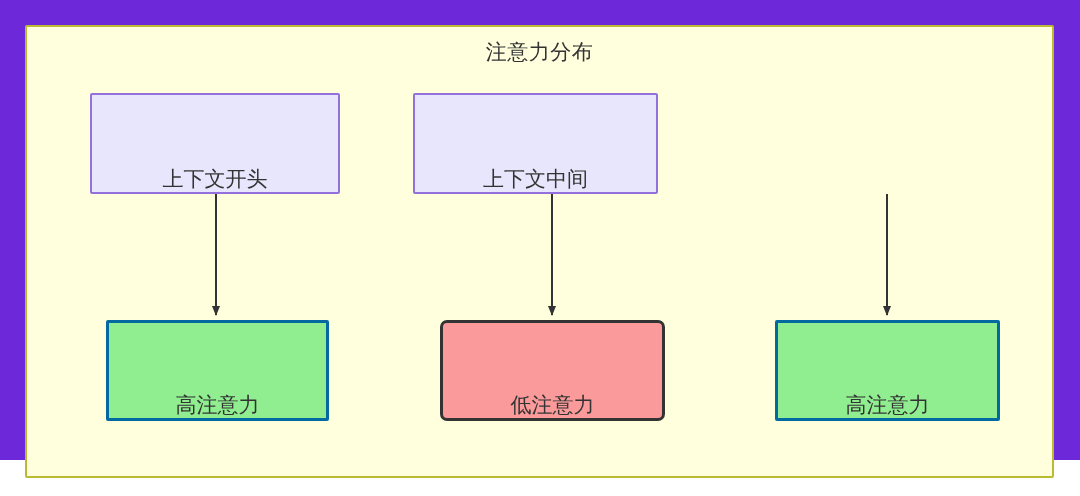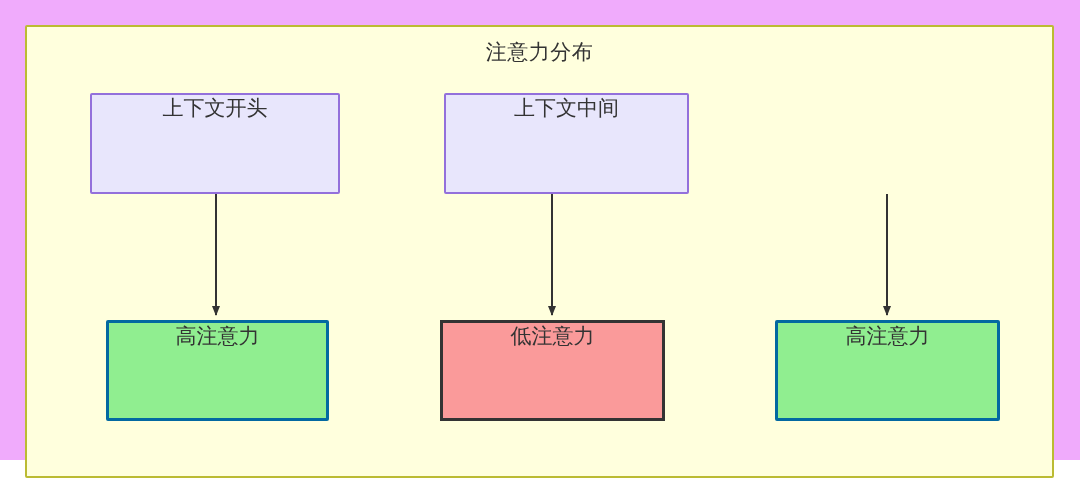--- a/index.html
+++ b/index.html
@@ -12,21 +12,21 @@
     width: 1080px;
     height: 496px;
     font-family: "Liberation Sans", "DejaVu Sans", sans-serif;
     overflow: hidden;
   }
 
   #diagram-root {
     position: relative;
     width: 1080px;
     height: 460px;
-    background: #f0abfc;
+    background: #6d28d9;
   }
 
   
   .subgraph-container {
     position: absolute;
     left: 25px;
     top: 25px;
     width: 1029px;
     height: 453px;
     box-sizing: border-box;
@@ -46,21 +46,21 @@
     color: #333333;
     letter-spacing: 0.5px;
     white-space: nowrap;
   }
 
   
   .node {
     position: absolute;
     box-sizing: border-box;
     display: flex;
-    align-items: flex-start;
+    align-items: flex-end;
     justify-content: center;
     text-align: center;
     color: #333333;
     font-size: 21px;
     line-height: 26px;
     white-space: nowrap;
   }
 
   .node.source {
     background: #e8e6fc;
@@ -70,21 +70,21 @@
 
   .node.result-high {
     background: #90ee90;
     border: 3px solid #0369a1;
     border-radius: 2px;
   }
 
   .node.result-low {
     background: #fa9a9a;
     border: 3px solid #333333;
-    border-radius: 0;
+    border-radius: 7px;
   }
 
   
   #edge-layer {
     position: absolute;
     left: 0;
     top: 0;
     width: 1029px;
     height: 453px;
     pointer-events: none;
@@ -111,21 +111,21 @@
 
       <line x1="525" y1="167" x2="525" y2="288" stroke="#333333" stroke-width="2" marker-end="url(#arrowhead)"></line>
 
       <line x1="860" y1="167" x2="860" y2="288" stroke="#333333" stroke-width="2" marker-end="url(#arrowhead)"></line>
     </svg>
 
     <div class="node source" style="left:63px; top:66px; width:250px; height:101px;">
       <span>上下文开头</span>
     </div>
 
-    <div class="node source" style="left:417px; top:66px; width:245px; height:101px;">
+    <div class="node source" style="left:386px; top:66px; width:245px; height:101px;">
       <span>上下文中间</span>
     </div>
 
 
     <div class="node result-high" style="left:79px; top:293px; width:223px; height:101px;">
       <span>高注意力</span>
     </div>
 
     <div class="node result-low" style="left:413px; top:293px; width:225px; height:101px;">
       <span>低注意力</span>

